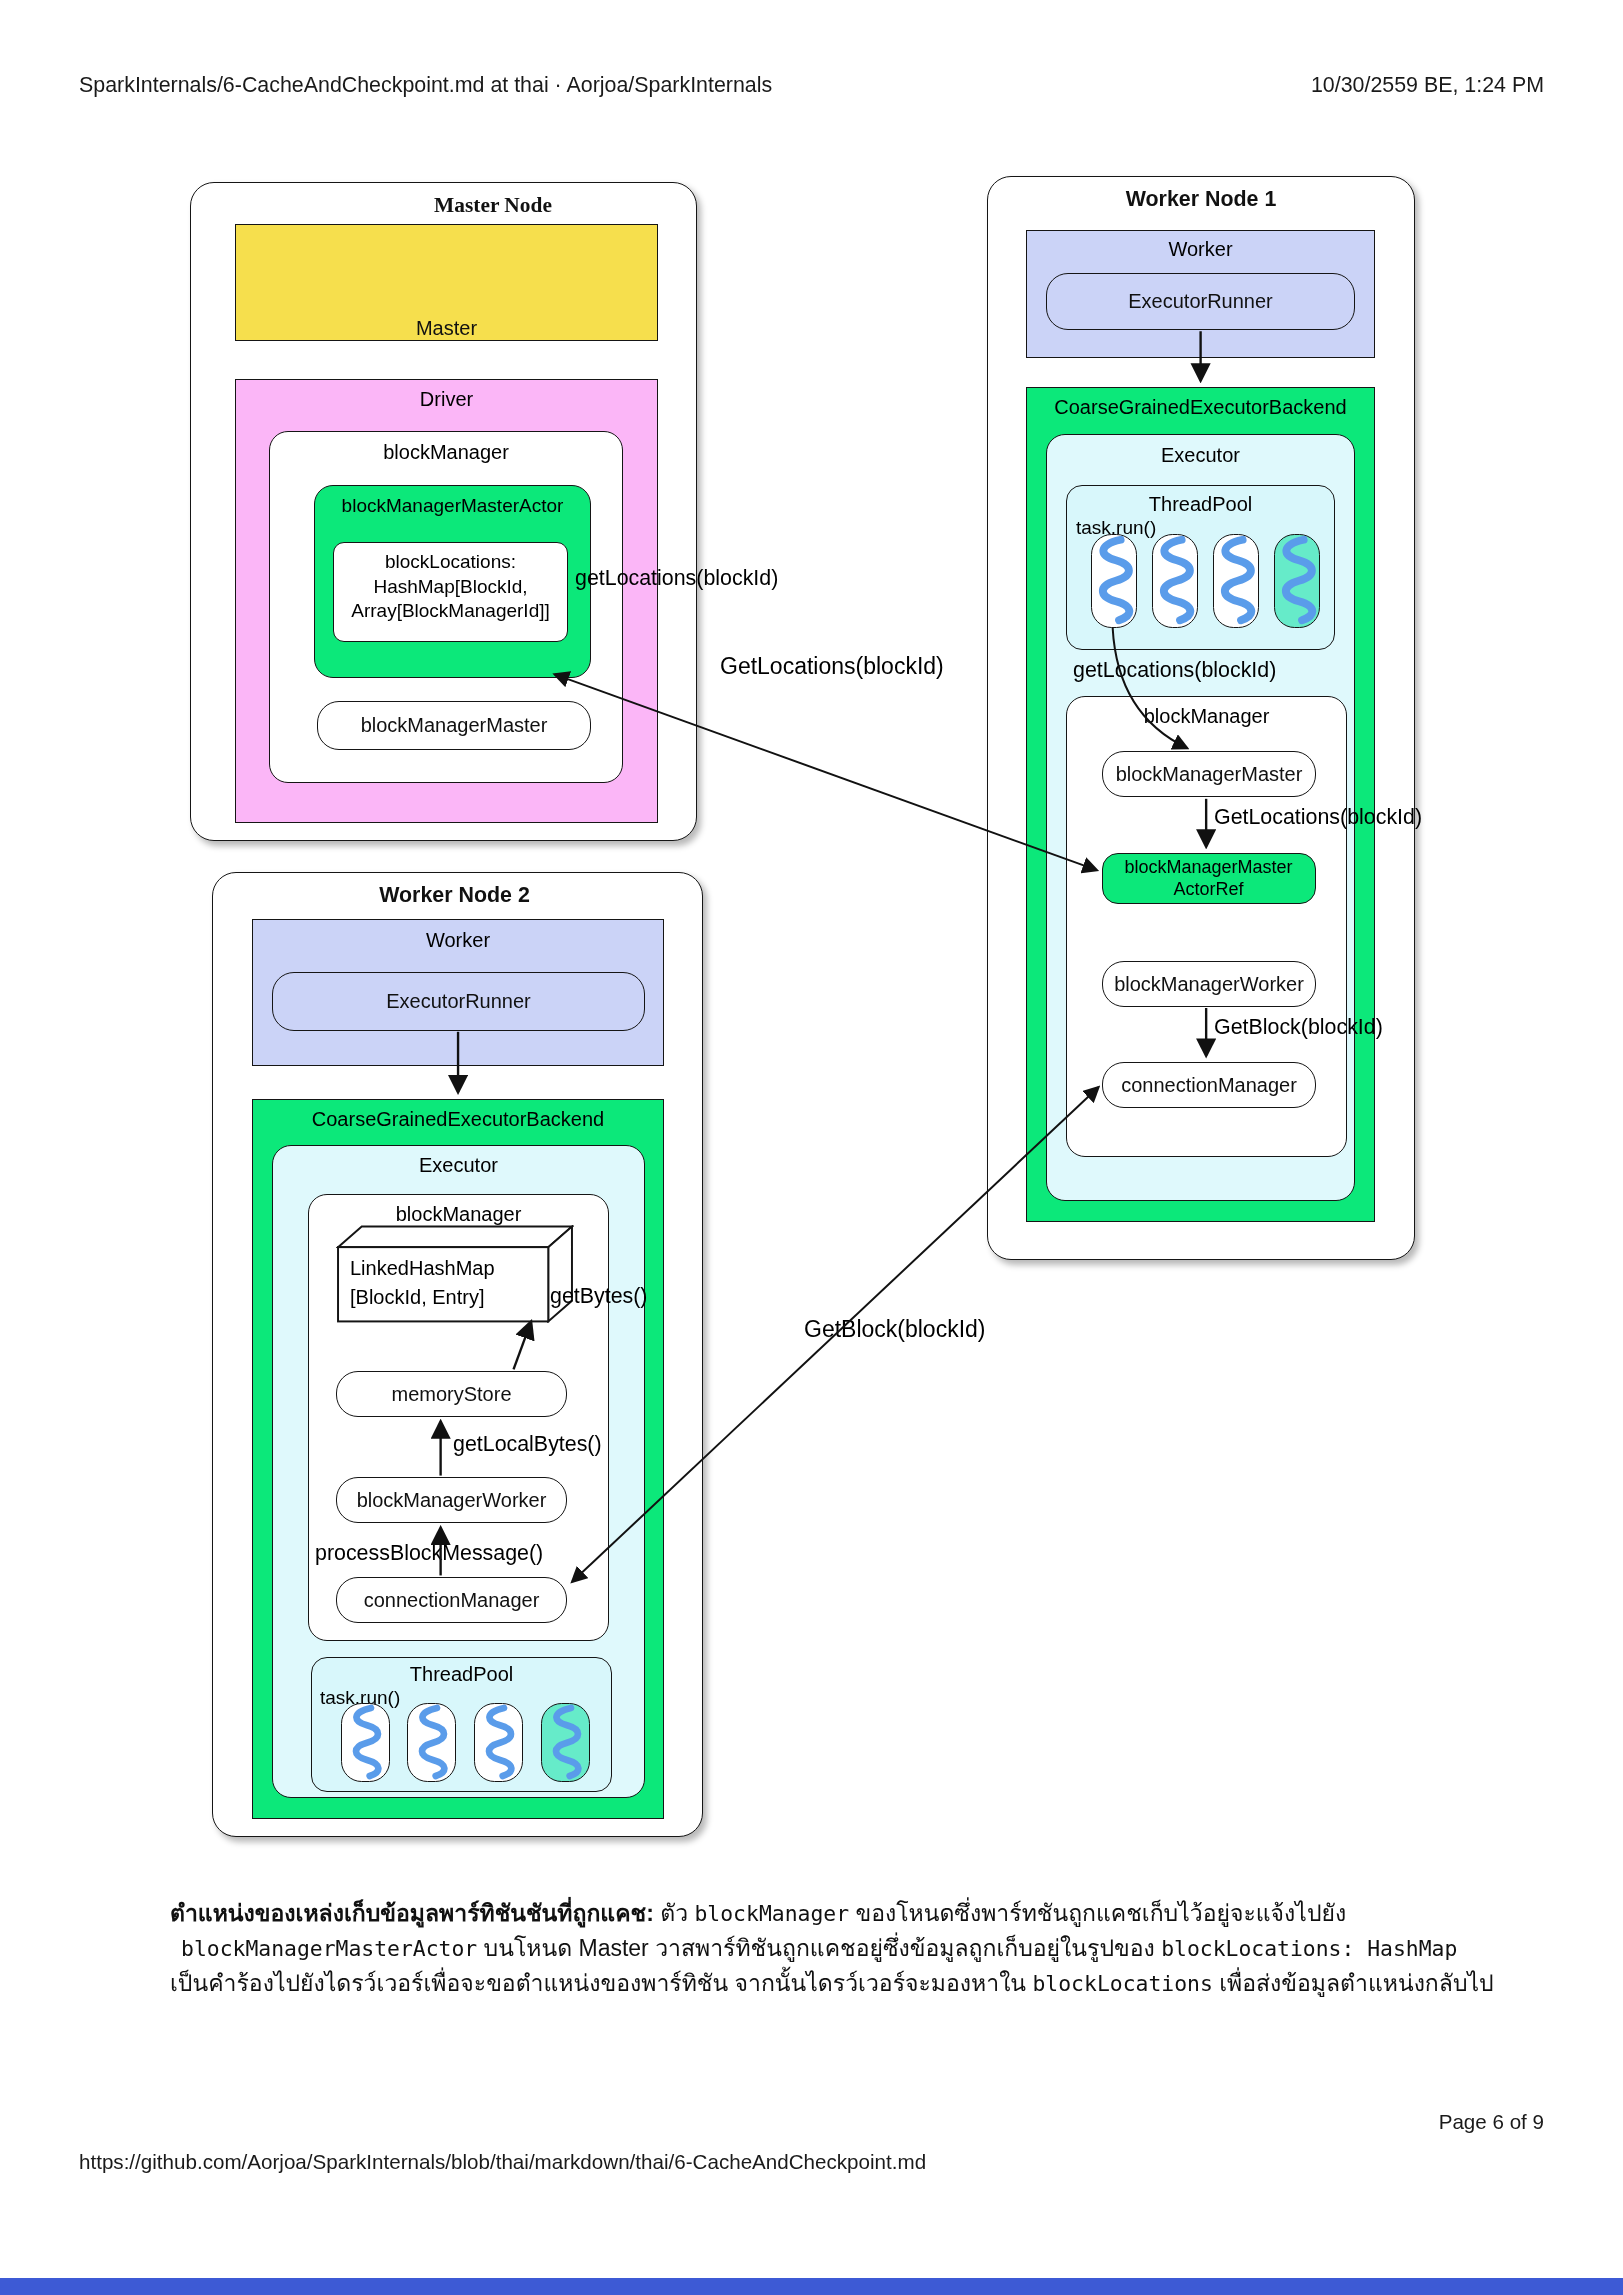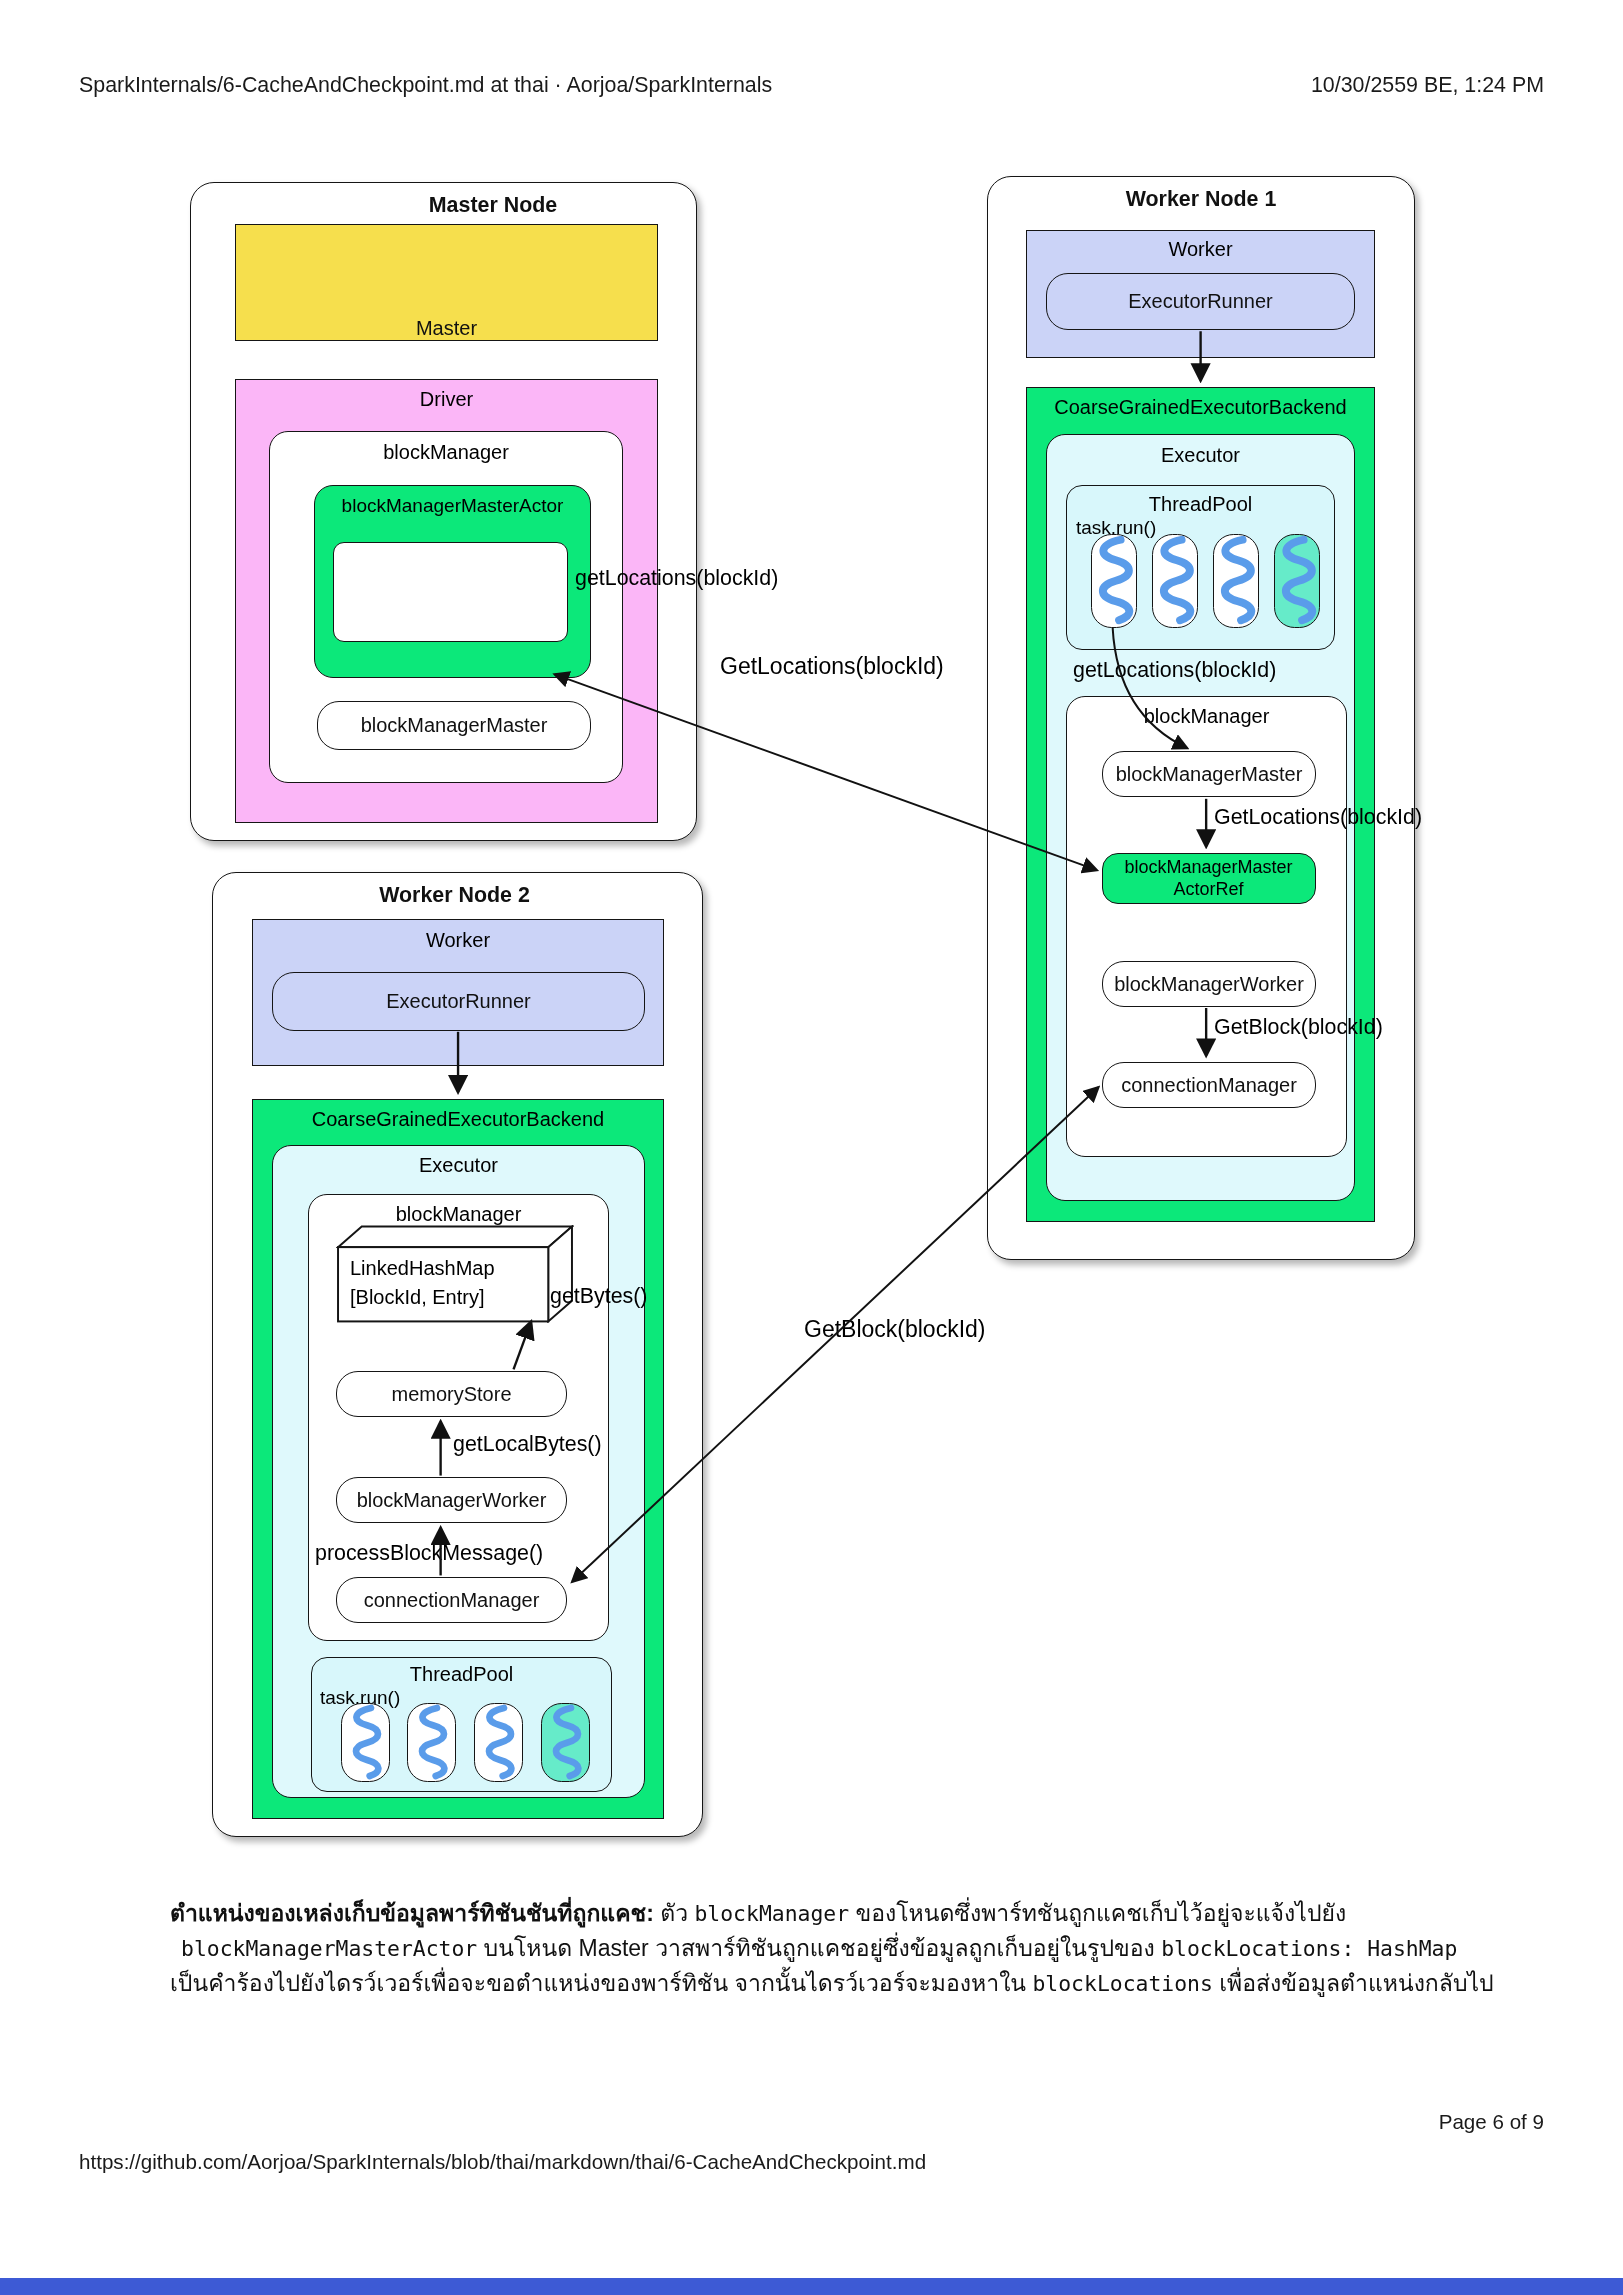--- a/index.html
+++ b/index.html
@@ -34,36 +34,41 @@
 </style>
 </head>
 <body>
 
 <div id="page">
 
   <div class="hdr" style="left:79px;top:73px;">SparkInternals/6-CacheAndCheckpoint.md at thai · Aorjoa/SparkInternals</div>
   <div class="hdr" style="right:79px;top:73px;">10/30/2559 BE, 1:24 PM</div>
 
   <div class="box r28 shadow" style="left:190px;top:182px;width:507px;height:659px;"></div>
-  <div class="title" style="left:190px;top:193px;width:606px;">Master Node</div>
+  <div class="title" style="left:190px;top:193px;width:606px;font-family:Liberation Serif, serif;">Master Node</div>
 
   <div class="box yellow flexc" style="left:235px;top:224px;width:423px;height:117px;font-size:20px;">
     <span>Master</span>
   </div>
 
   <div class="box pink" style="left:235px;top:379px;width:423px;height:444px;"></div>
   <div class="lblc" style="left:235px;top:388px;width:423px;">Driver</div>
 
   <div class="box r24" style="left:269px;top:431px;width:354px;height:352px;"></div>
   <div class="lblc" style="left:269px;top:441px;width:354px;">blockManager</div>
 
   <div class="box green r24" style="left:314px;top:485px;width:277px;height:193px;"></div>
   <div class="lblc" style="left:314px;top:495px;width:277px;font-size:19px;">blockManagerMasterActor</div>
 
   <div class="box r16" style="left:333px;top:542px;width:235px;height:100px;"></div>
+  <div class="lblc" style="left:333px;top:550px;width:235px;font-size:19px;line-height:24.6px;">
+    <div>blockLocations:</div>
+    <div>HashMap[BlockId,</div>
+    <div>Array[BlockManagerId]]</div>
+  </div>
 
   <div class="pill" style="left:317px;top:701px;width:274px;height:49px;">
     <span>blockManagerMaster</span>
   </div>
 
   <div class="lbl" style="left:575px;top:566px;font-size:21.4px;">getLocations(blockId)</div>
 
   <div class="box r28 shadow" style="left:987px;top:176px;width:428px;height:1084px;"></div>
   <div class="title" style="left:987px;top:187px;width:428px;">Worker Node 1</div>
 

